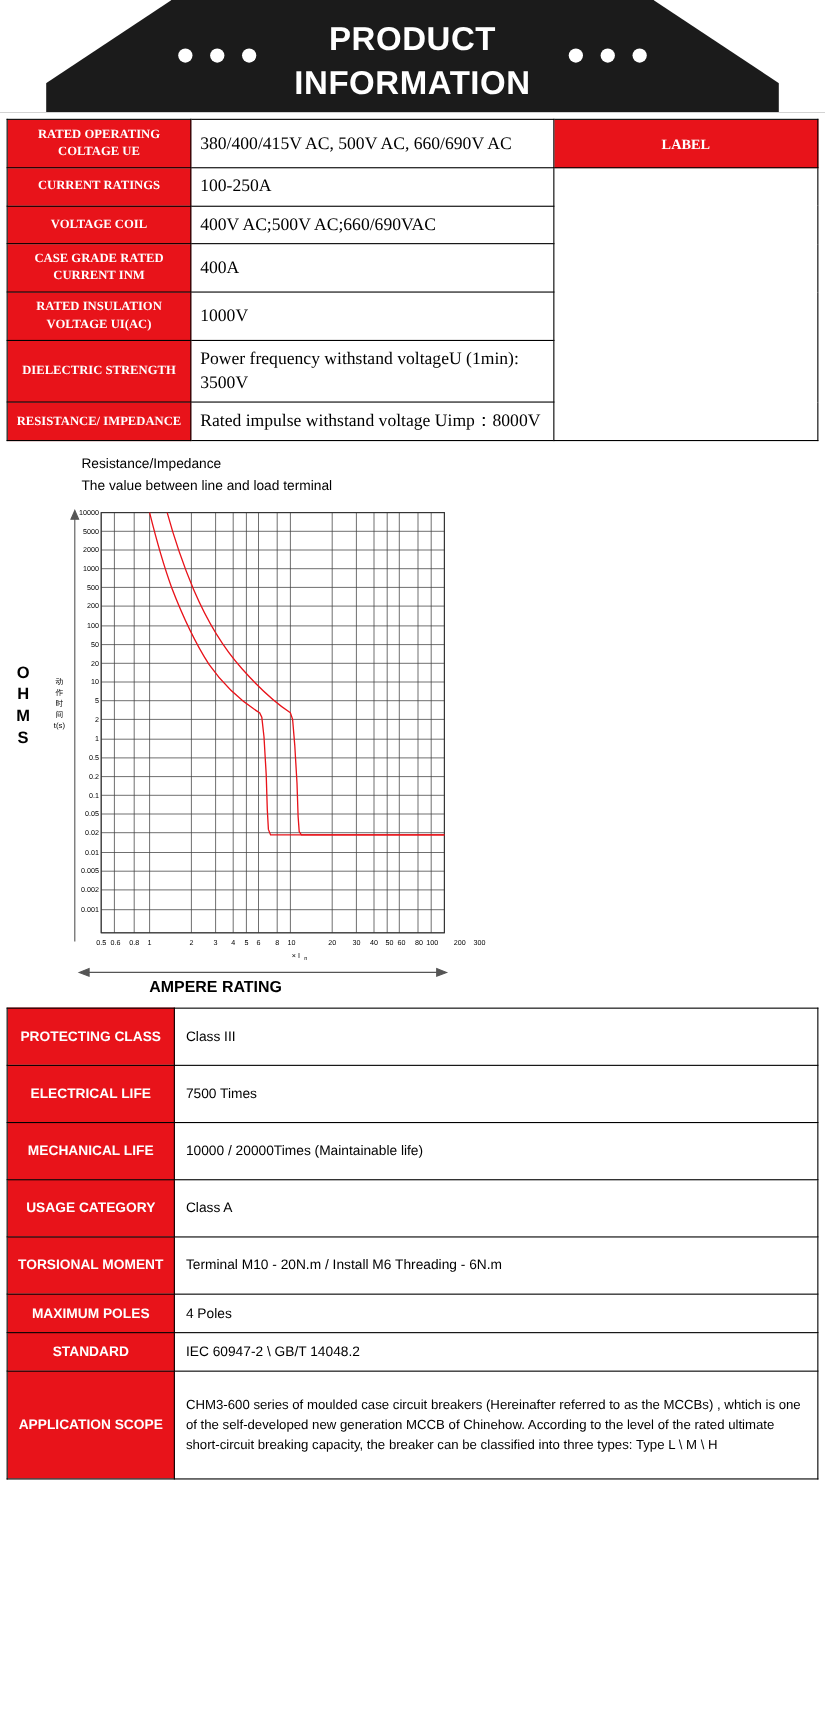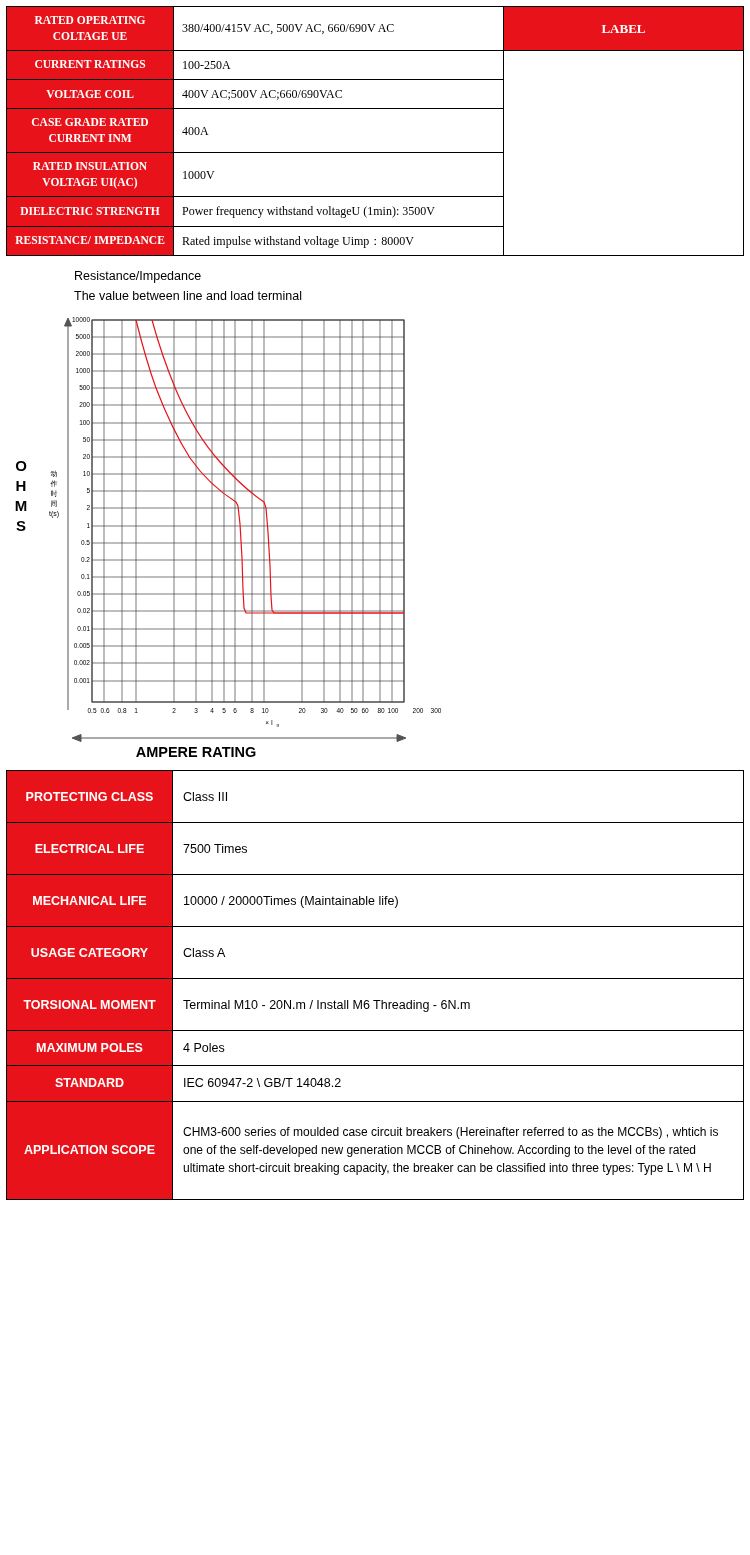--- a/index.html
+++ b/index.html
@@ -112,21 +112,21 @@
     color: #ffffff;
     font-weight: bold;
     font-size: 11.5px;
     text-align: center;
     line-height: 1.35;
     width: 167px;
   }
   td.v {
     background: #ffffff;
     color: #000000;
-    font-size: 12px;
+    font-size: 16px;
     text-align: left;
     line-height: 1.35;
     padding-left: 12px;
   }
   td.label-head {
     background: #e8131a;
     color: #ffffff;
     font-weight: bold;
     font-size: 13px;
     text-align: center;
@@ -196,41 +196,63 @@
     border: 1px solid #000000;
     vertical-align: middle;
     box-sizing: border-box;
   }
   table.bottom td.bk {
     background: #e8131a;
     color: #ffffff;
     font-weight: bold;
     font-size: 12.5px;
     text-align: center;
-    width: 166px;
+    width: 152px;
     padding: 8px 4px;
     line-height: 1.3;
   }
   table.bottom td.bv {
     background: #ffffff;
     color: #000000;
     font-size: 12.5px;
     text-align: left;
     padding: 8px 10px;
     line-height: 1.45;
   }
   table.bottom tr.tall td { height: 52px; }
   table.bottom tr.scope td { height: 98px; }
   table.bottom tr.scope td.bv { font-size: 12px; line-height: 1.5; }
 </style>
 </head>
 <body>
 
 <div class="page">
 
+  <div class="banner">
+    <div class="bar-left"></div>
+    <div class="bar-right"></div>
+    <div class="slash-left"></div>
+    <div class="slash-right"></div>
+
+    <div class="dots left">
+      <span class="dot"></span>
+      <span class="dot"></span>
+      <span class="dot"></span>
+    </div>
+    <div class="dots right">
+      <span class="dot"></span>
+      <span class="dot"></span>
+      <span class="dot"></span>
+    </div>
+
+    <div class="banner-title">
+      <div>PRODUCT</div>
+      <div>INFORMATION</div>
+    </div>
+  </div>
 
   <div class="spec-wrap">
     <table class="spec">
       <tbody>
           <tr>
         <td class="k">RATED OPERATING COLTAGE UE</td>
         <td class="v">380/400/415V AC, 500V AC, 660/690V AC</td>
         <td class="label-head" rowspan="1">LABEL</td>
       </tr>
       <tr>

